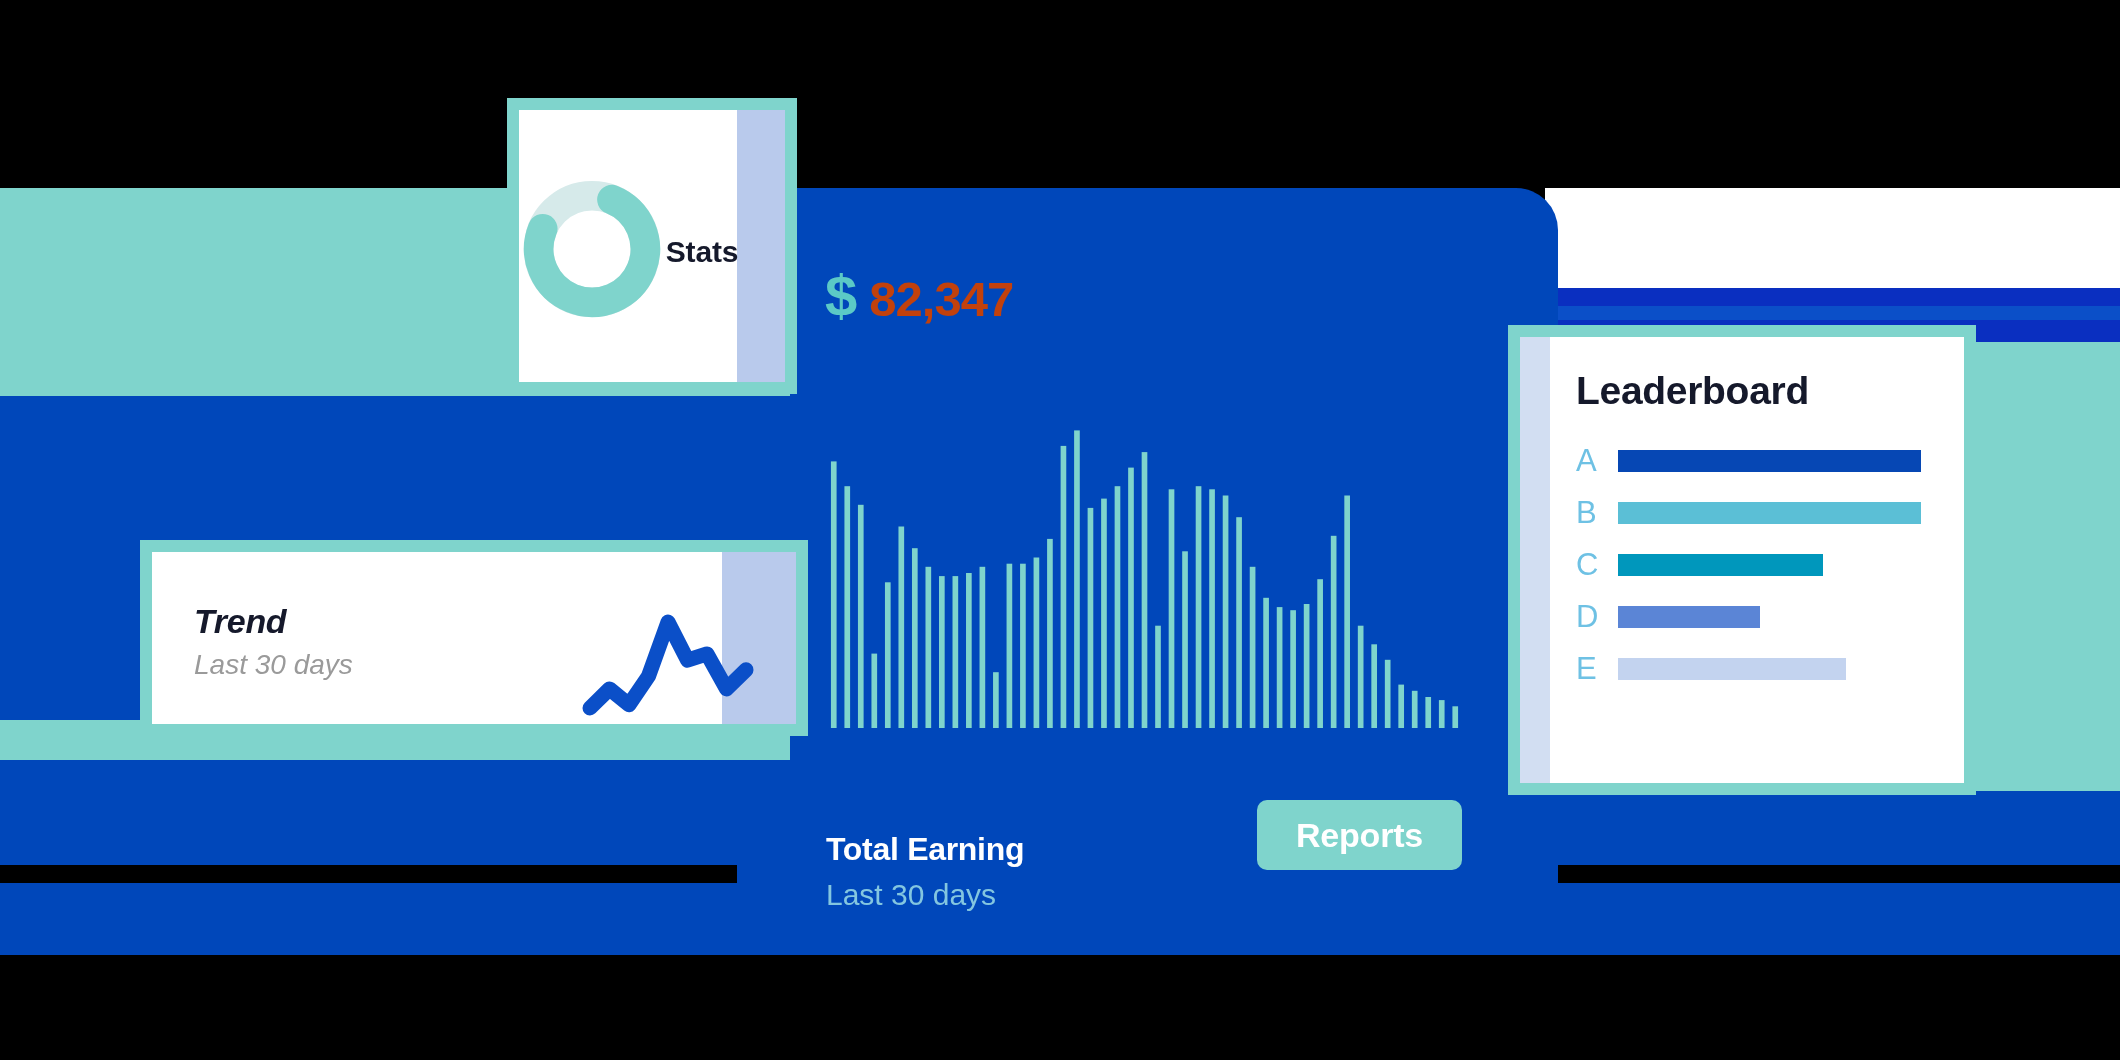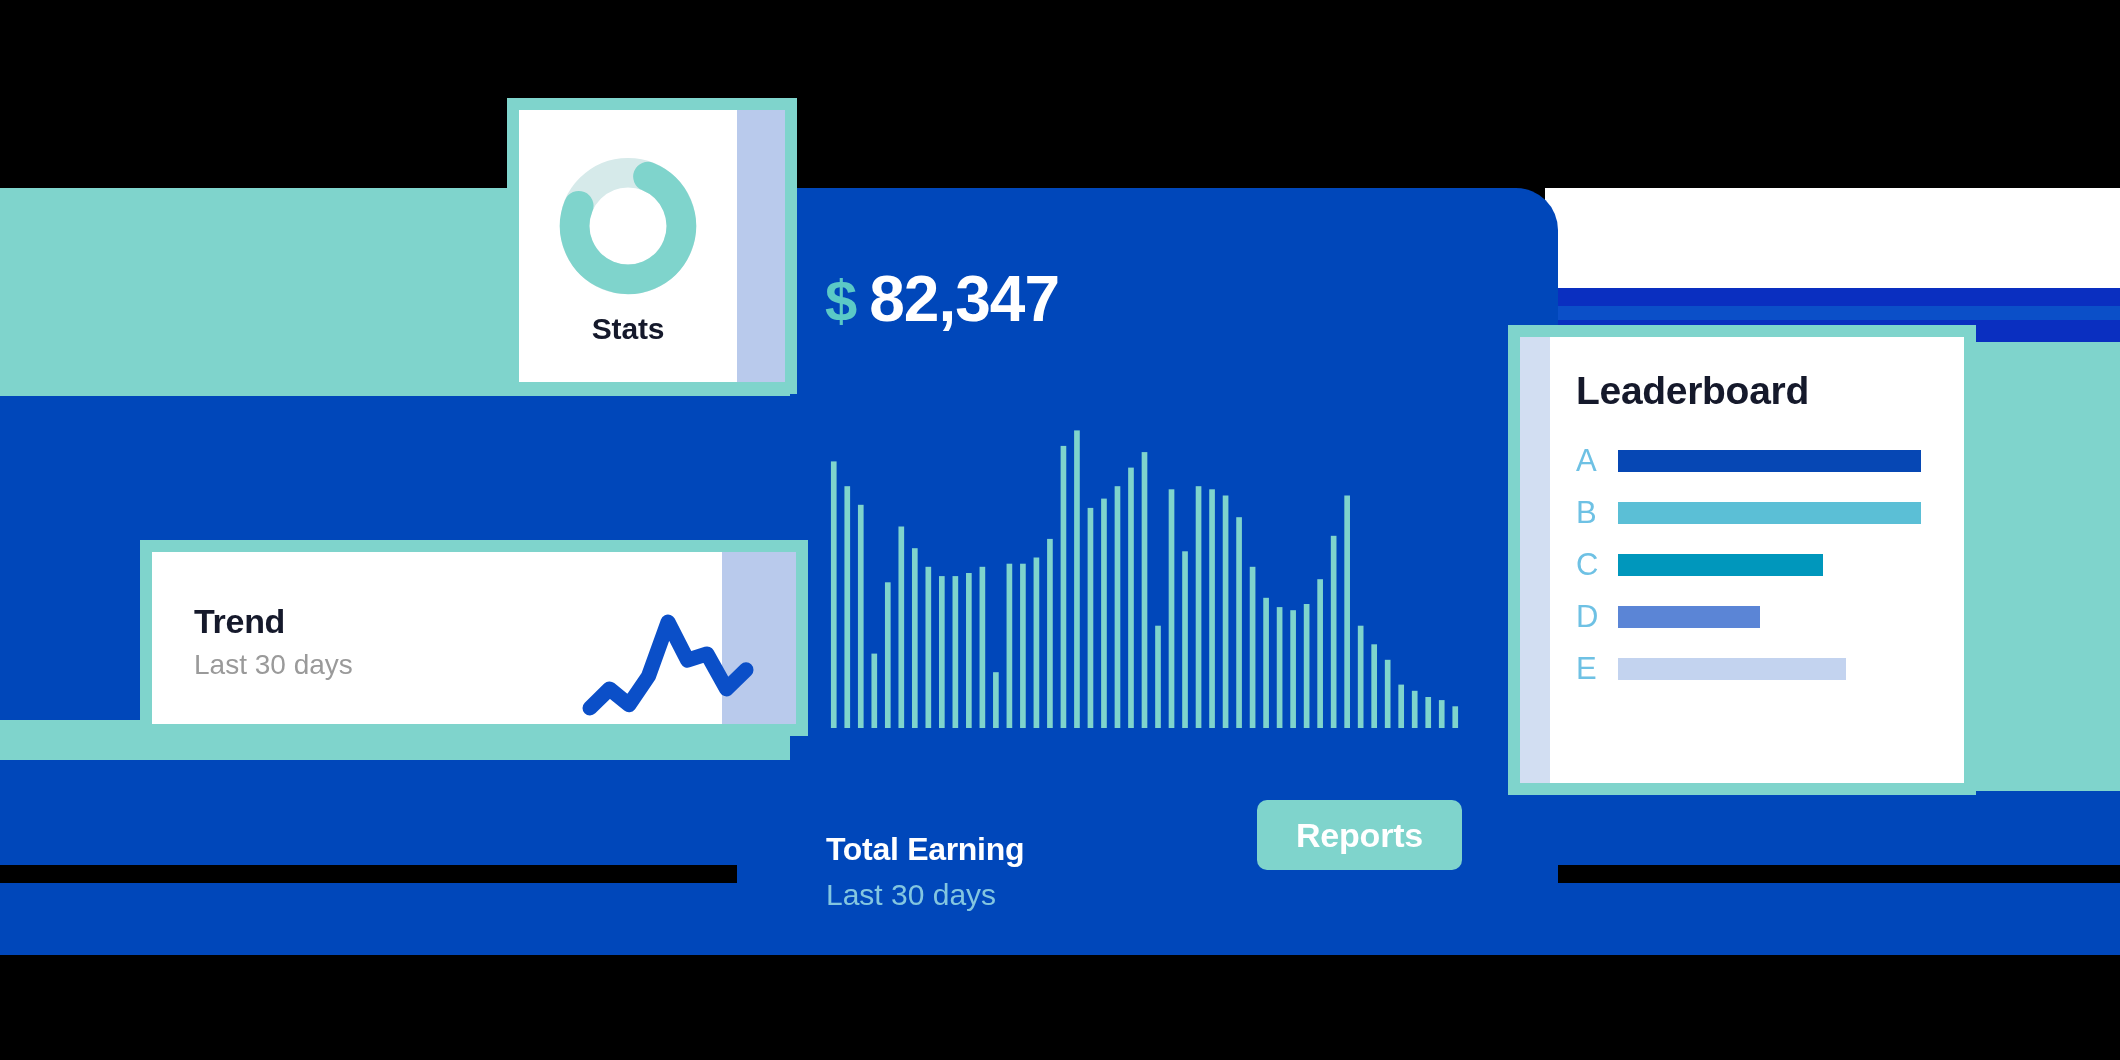--- a/index.html
+++ b/index.html
@@ -90,37 +90,38 @@
   }
   #stats-accent {
     position: absolute;
     right: 0px; top: 0px; width: 48px; height: 100%;
     background: #B9CAEC;
   }
   #stats-body {
     position: absolute;
     left: 0; top: 0; right: 48px; bottom: 0;
     display: flex;
-    flex-direction: column;
+    flex-direction: row;
     align-items: center;
     justify-content: center;
   }
   .donut-wrap { width: 148px; height: 148px; margin-top: 6px; }
   #stats-label {
     font-size: 30px;
     font-weight: bold;
     color: #15192B;
     margin-top: 12px;
     letter-spacing: -0.2px;
   }
 
   
   #trend-card {
     left: 140px; top: 540px; width: 668px; height: 196px;
     background: #7FD4CC;
+    font-style: italic;
   }
   #trend-card-inner {
     position: absolute;
     left: 12px; top: 12px; right: 12px; bottom: 12px;
     background: #FFFFFF;
   }
   #trend-accent {
     position: absolute;
     right: 0; top: 0; width: 74px; height: 100%;
     background: #B9CAEC;
@@ -152,23 +153,23 @@
     display: flex;
     align-items: baseline;
   }
   #amount-currency {
     font-size: 58px;
     font-weight: bold;
     color: #5BC9C6;
     margin-right: 12px;
   }
   #amount-value {
-    font-size: 64px;
-    font-weight: bold;
-    color: #ffffff;
+    font-size: 49px;
+    font-weight: bold;
+    color: #c2410c;
     letter-spacing: -1px;
   }
 
   #barchart {
     position: absolute;
     left: 827px; top: 418px; width: 635px; height: 310px;
   }
 
   #earning-block {
     position: absolute;

